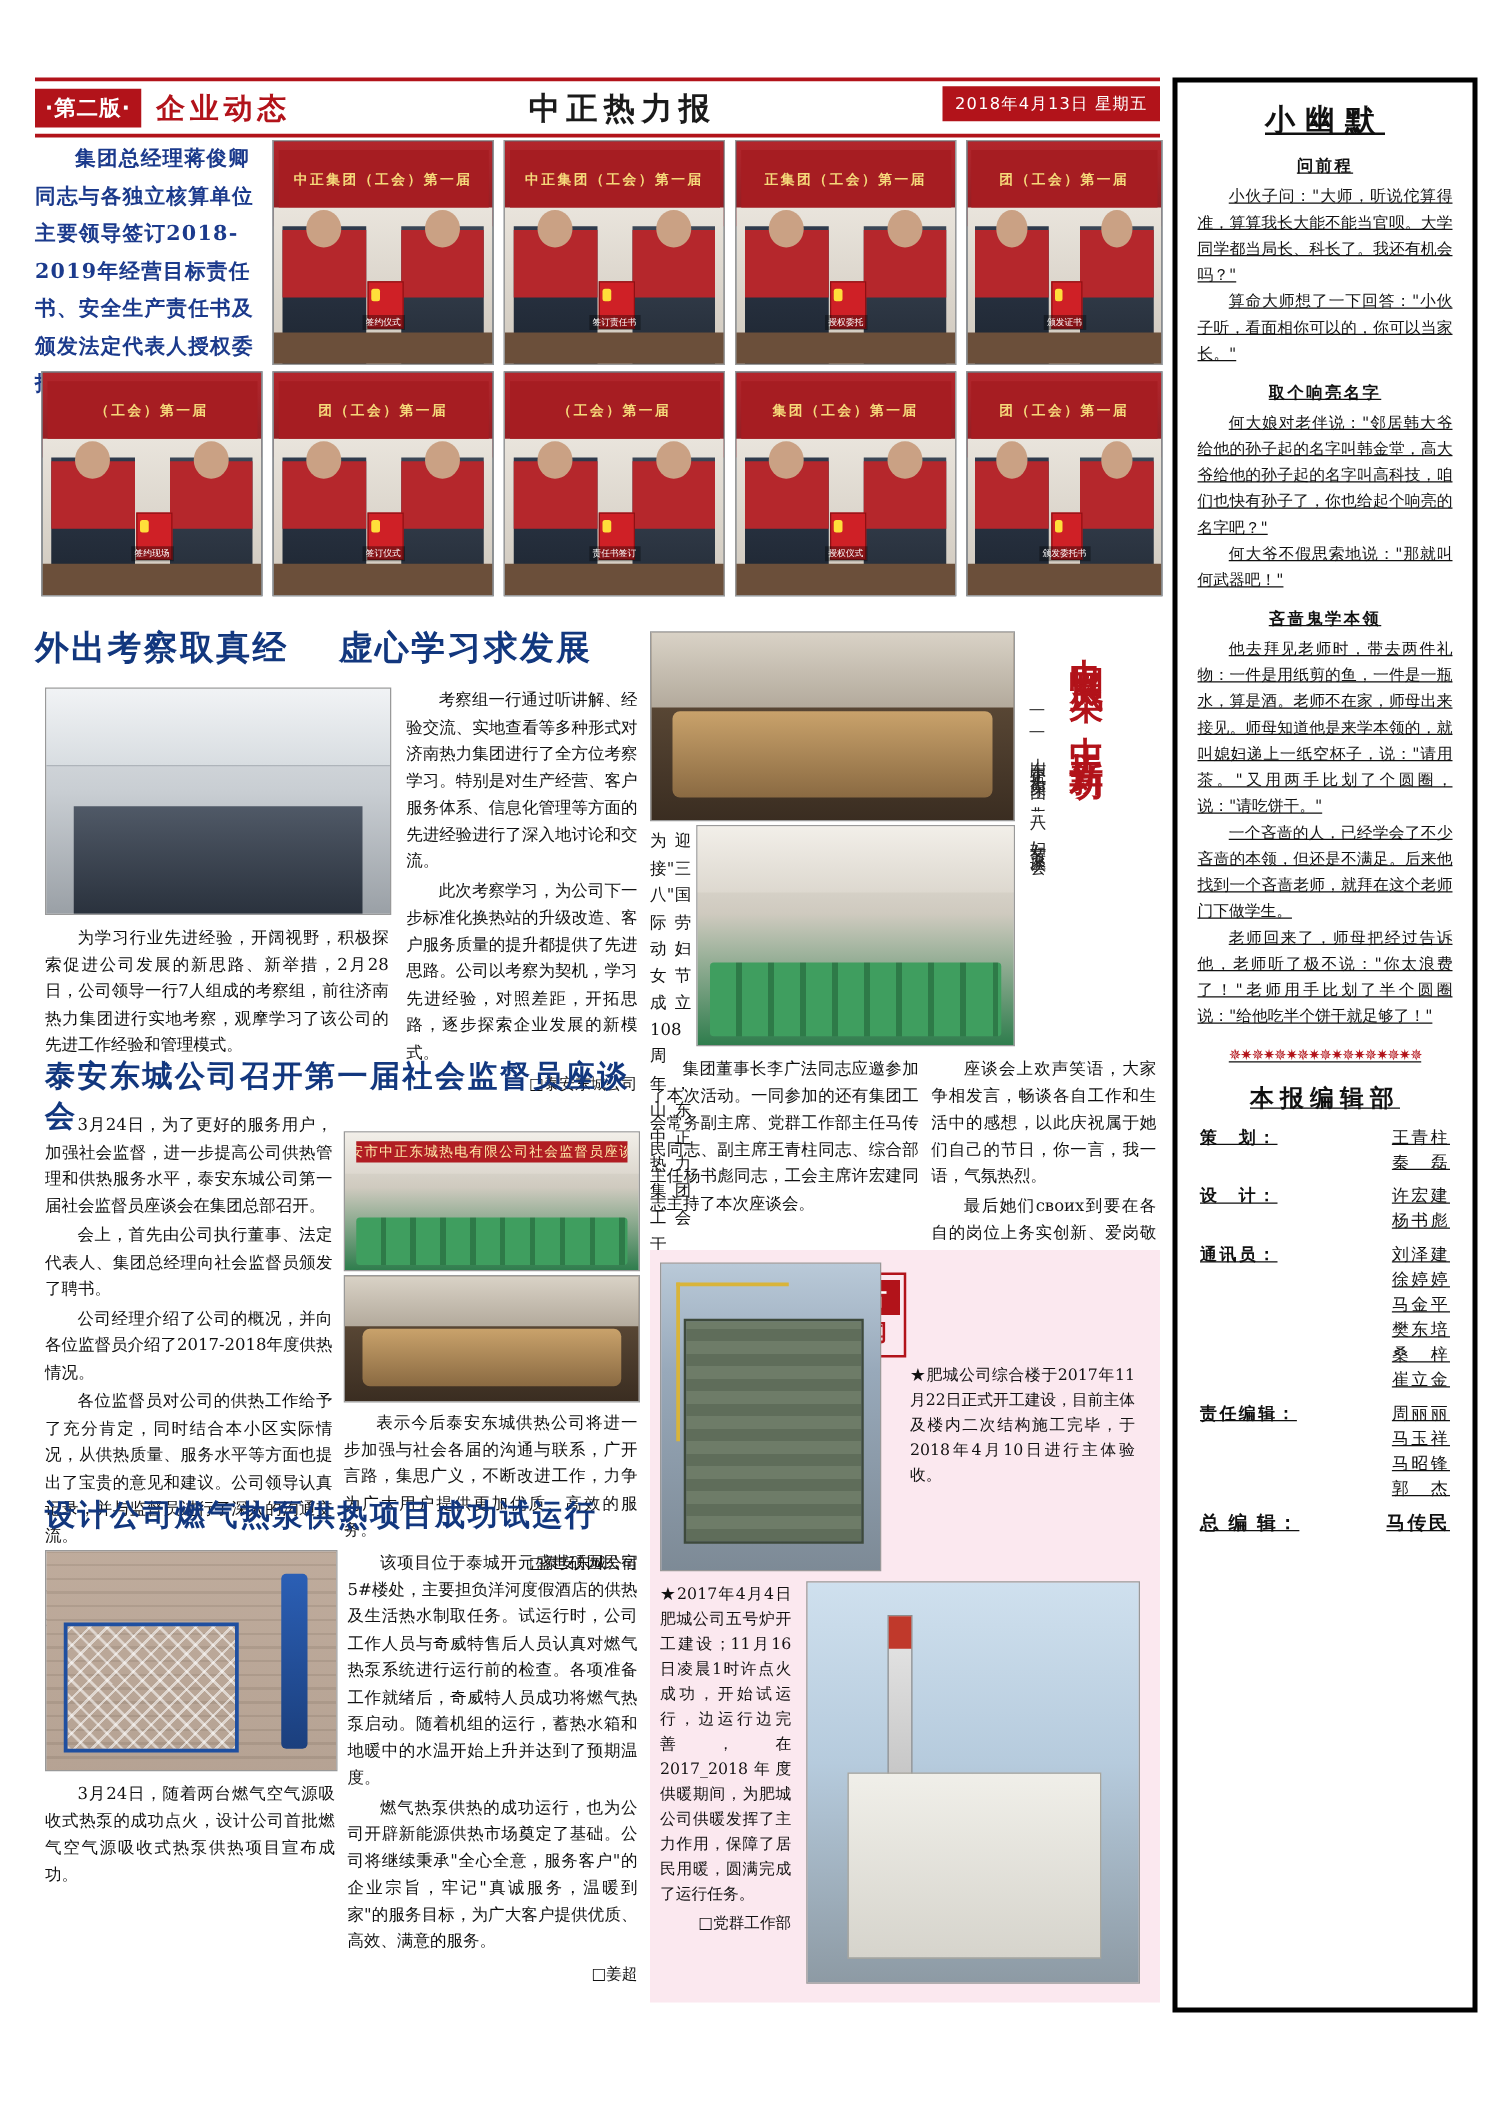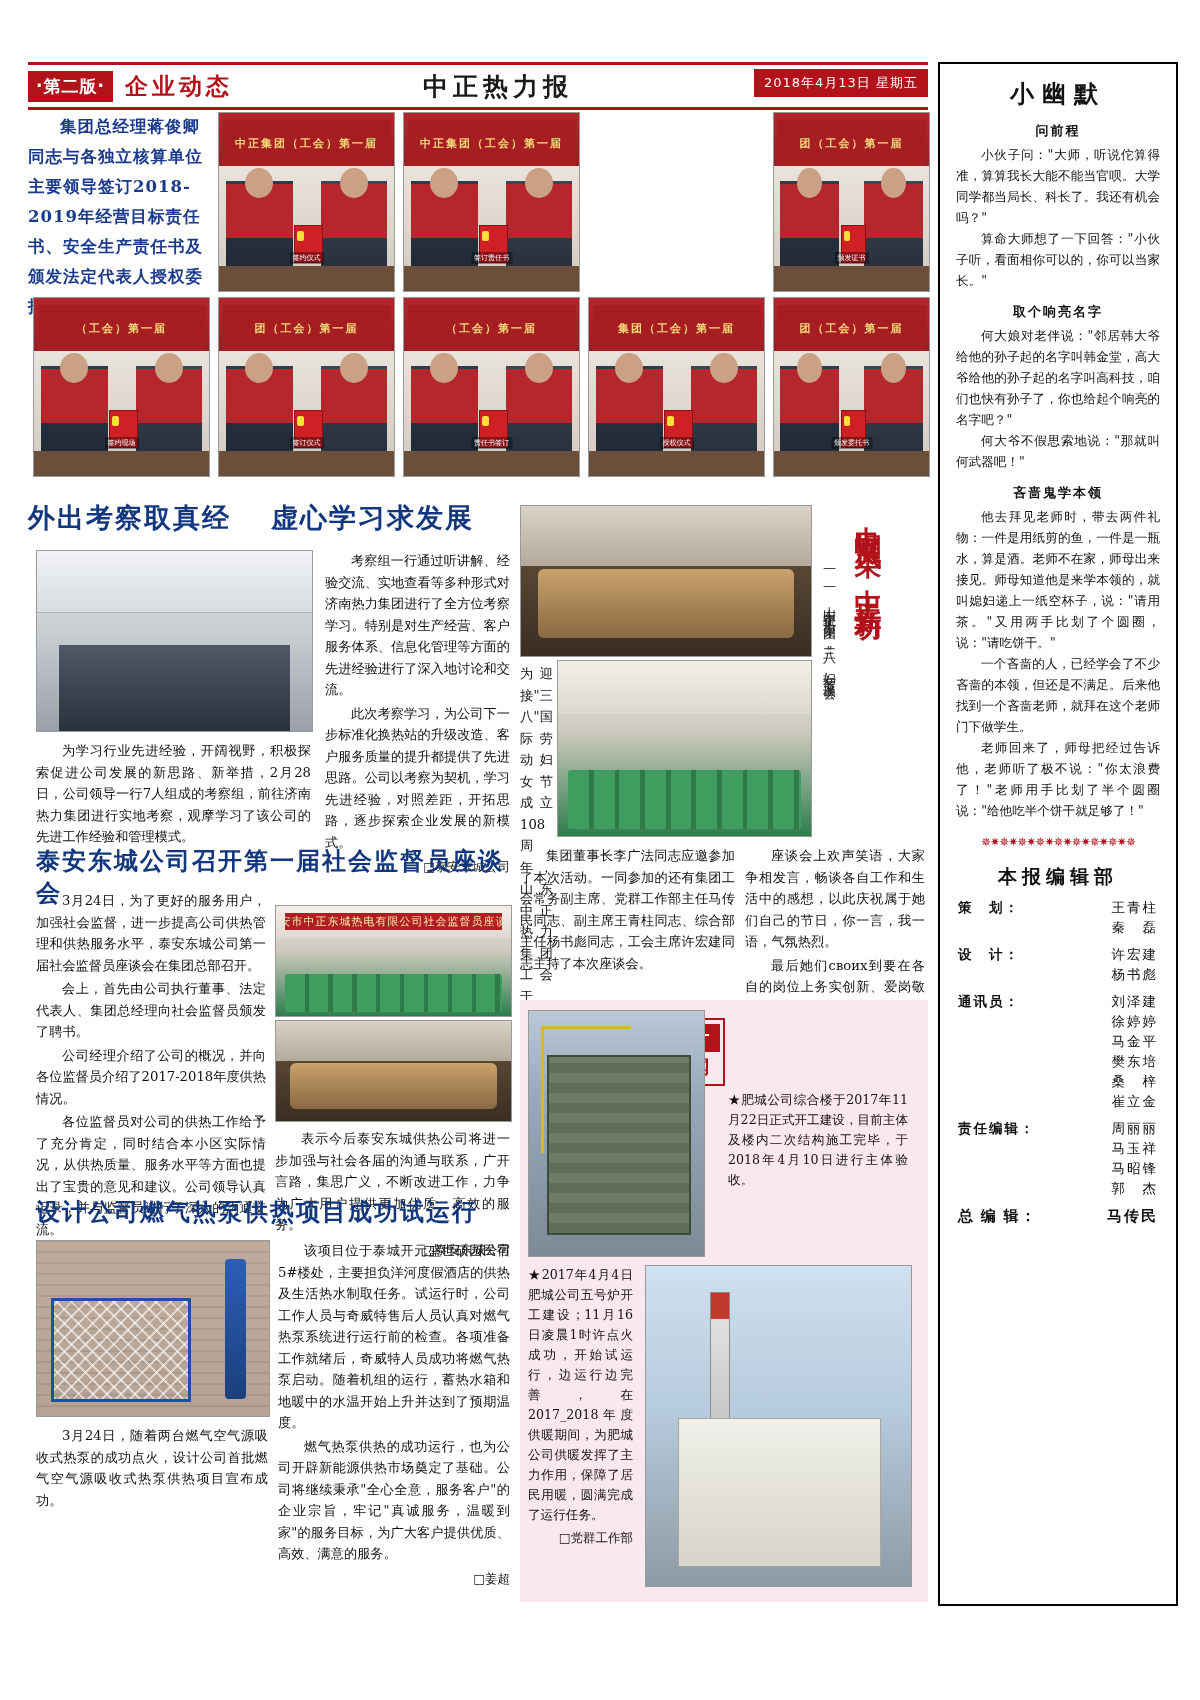--- a/index.html
+++ b/index.html
@@ -195,21 +195,21 @@
   }
   .picnews span{
     width:40px;height:28px;line-height:28px;text-align:center;
     color:#b2131a;font-weight:bold;font-size:19px;
     font-family:"DejaVu Serif","Liberation Serif",serif;
   }
   .picnews span.inv{background:#b2131a;color:#fff;}
   
   .sidebar{
     position:absolute;left:938px;top:62px;width:236px;height:1540px;
-    border:2px solid #000000;background:#fff;
+    border:4px solid #000000;background:#fff;text-decoration:underline;
   }
   .sb-title{
     text-align:center;font-size:24px;font-weight:bold;letter-spacing:8px;
     color:#111;margin-top:14px;
     font-family:"DejaVu Serif","Liberation Serif",serif;
   }
   .sb-sub{
     text-align:center;font-size:13px;font-weight:bold;margin-top:12px;letter-spacing:2px;
   }
   .sb-body{
@@ -268,20 +268,34 @@
       <div class="manL"></div>
         <div class="manR"></div>
       <div class="redtopL"></div>
         <div class="redtopR"></div>
       <div class="headL"></div>
         <div class="headR"></div>
       <div class="flag"></div>
         <div class="table"></div>
       <div class="cap">签订责任书</div>
     </div>
+    <div class="ph" style="left:560px;top:0;width:175px;height:178px;">
+      <div class="sky"></div>
+        <div class="wall"></div>
+      <div class="banner">正集团（工会）第一届</div>
+      <div class="manL"></div>
+        <div class="manR"></div>
+      <div class="redtopL"></div>
+        <div class="redtopR"></div>
+      <div class="headL"></div>
+        <div class="headR"></div>
+      <div class="flag"></div>
+        <div class="table"></div>
+      <div class="cap">授权委托</div>
+    </div>
     <div class="ph" style="left:745px;top:0;width:155px;height:178px;">
       <div class="sky"></div>
         <div class="wall"></div>
       <div class="banner">团（工会）第一届</div>
       <div class="manL"></div>
         <div class="manR"></div>
       <div class="redtopL"></div>
         <div class="redtopR"></div>
       <div class="headL"></div>
         <div class="headR"></div>

